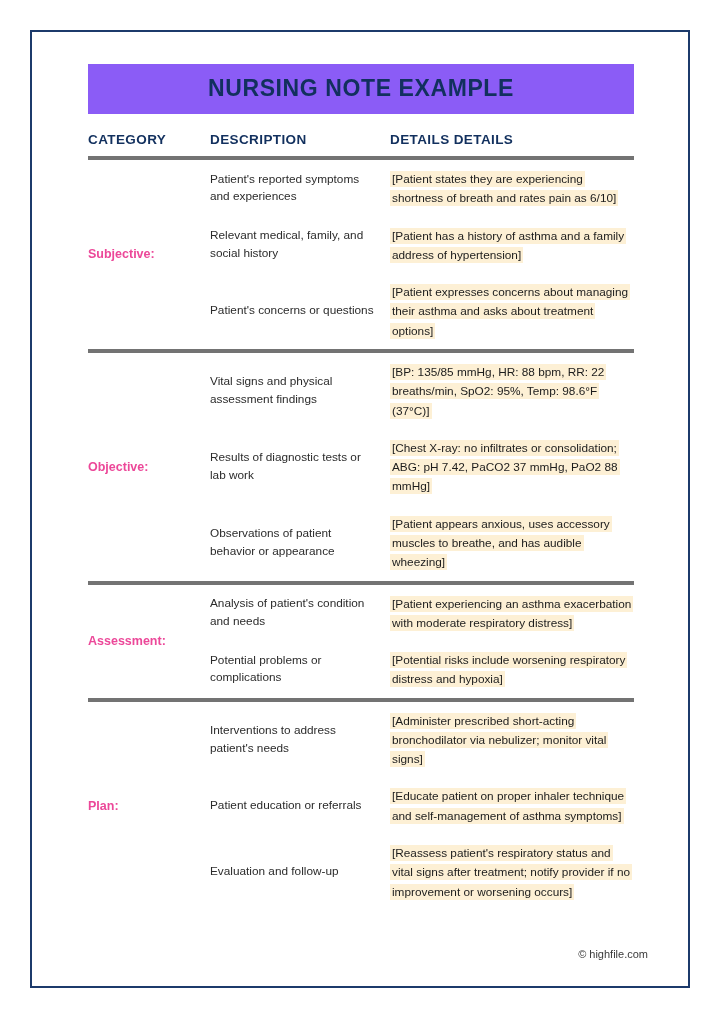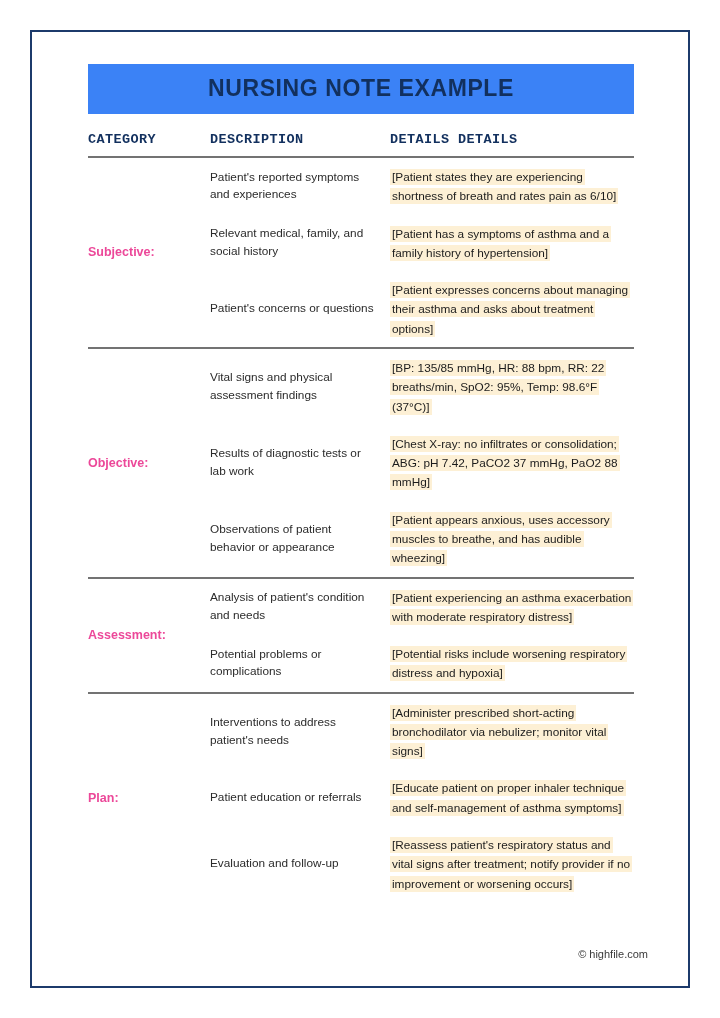--- a/index.html
+++ b/index.html
@@ -29,21 +29,21 @@
     border: 2px solid #1c3a6b;
     box-sizing: border-box;
   }
   .content {
     position: absolute;
     left: 88px;
     top: 64px;
     width: 546px;
   }
   .title-banner {
-    background: #3b82f6;
+    background: #8b5cf6;
     text-align: center;
     padding: 11px 0 12px 0;
   }
   .title-banner .title-text {
     color: #12305e;
     font-size: 23px;
     font-weight: bold;
     letter-spacing: 0.6px;
   }
   table.note {
@@ -56,22 +56,22 @@
     color: #12305e;
     font-size: 13.5px;
     font-weight: bold;
     letter-spacing: 0.4px;
     padding: 0 0 9px 0;
     vertical-align: bottom;
   }
   .col-cat { width: 122px; }
   .col-desc { width: 180px; }
   .col-ex   { width: 244px; }
-  thead tr { border-bottom: 2px solid #be185d; font-family: Liberation Mono, monospace; }
-  tbody tr.section-top > td { border-top: 2px solid #737373; }
+  thead tr { border-bottom: 2px solid #be185d; }
+  tbody tr.section-top > td { border-top: 4px solid #737373; }
   tbody td {
     vertical-align: middle;
     padding: 0;
   }
   td.cat {
     color: #ec4899;
     font-size: 12.5px;
     font-weight: bold;
     vertical-align: middle;
     padding-right: 6px;
@@ -139,21 +139,21 @@
           </td>
           <td class="ex-cell">
             <div class="ex-wrap"><span class="ex-text">[Patient states they are experiencing shortness of breath and rates pain as 6/10]</span></div>
           </td>
         </tr>
         <tr>
           <td class="desc-cell">
             <div class="desc-text">Relevant medical, family, and social history</div>
           </td>
           <td class="ex-cell">
-            <div class="ex-wrap"><span class="ex-text">[Patient has a symptoms of asthma and a family history of hypertension]</span></div>
+            <div class="ex-wrap"><span class="ex-text">[Patient has a history of asthma and a family address of hypertension]</span></div>
           </td>
         </tr>
         <tr>
           <td class="desc-cell">
             <div class="desc-text">Patient's concerns or questions</div>
           </td>
           <td class="ex-cell">
             <div class="ex-wrap"><span class="ex-text">[Patient expresses concerns about managing their asthma and asks about treatment options]</span></div>
           </td>
         </tr>

